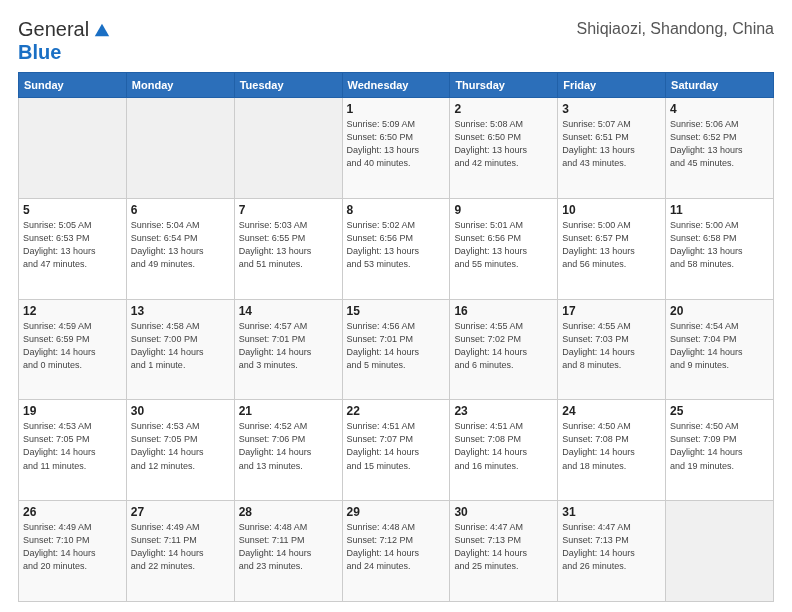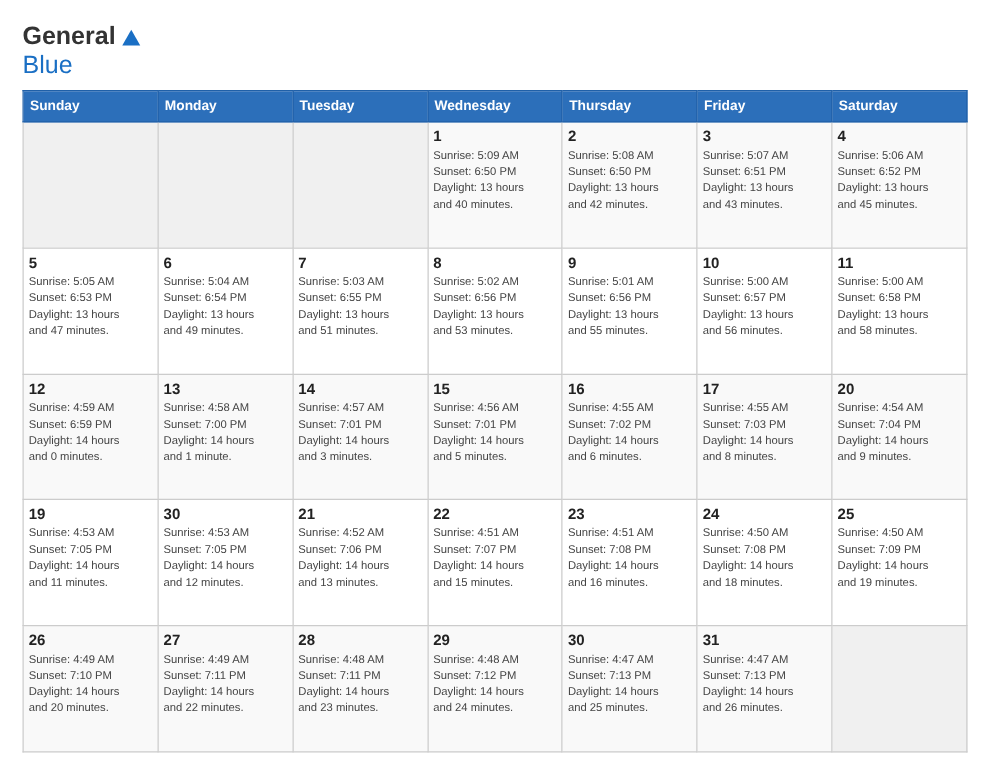--- a/index.html
+++ b/index.html
@@ -28,26 +28,26 @@
       flex-direction: column;
       align-items: flex-start;
     }
     .logo-text {
       display: flex;
       align-items: center;
       gap: 2px;
     }
     .logo-general {
       font-size: 20px;
-      font-weight: bold;
+      font-weight: normal;
       color: #333;
     }
     .logo-blue {
       font-size: 20px;
-      font-weight: normal;
+      font-weight: bold;
       color: #1a6fc4;
     }
     .logo-icon {
       width: 18px;
       height: 18px;
       margin-left: 2px;
     }
     .title-block {
       text-align: right;
     }
@@ -117,20 +117,21 @@
     <div class="logo">
       <div class="logo-text">
         <span class="logo-general">General</span>
         <svg class="logo-icon" viewBox="0 0 20 18">
           <polygon points="10,2 18,16 2,16" fill="#1a6fc4"></polygon>
         </svg>
       </div>
       <span class="logo-blue">Blue</span>
     </div>
     <div class="title-block">
+      <div class="location-title">Shiqiaozi, Shandong, China</div>
     </div>
   </div>
 
   <table class="calendar">
     <thead>
       <tr>
         <th>Sunday</th>
         <th>Monday</th>
         <th>Tuesday</th>
         <th>Wednesday</th>

